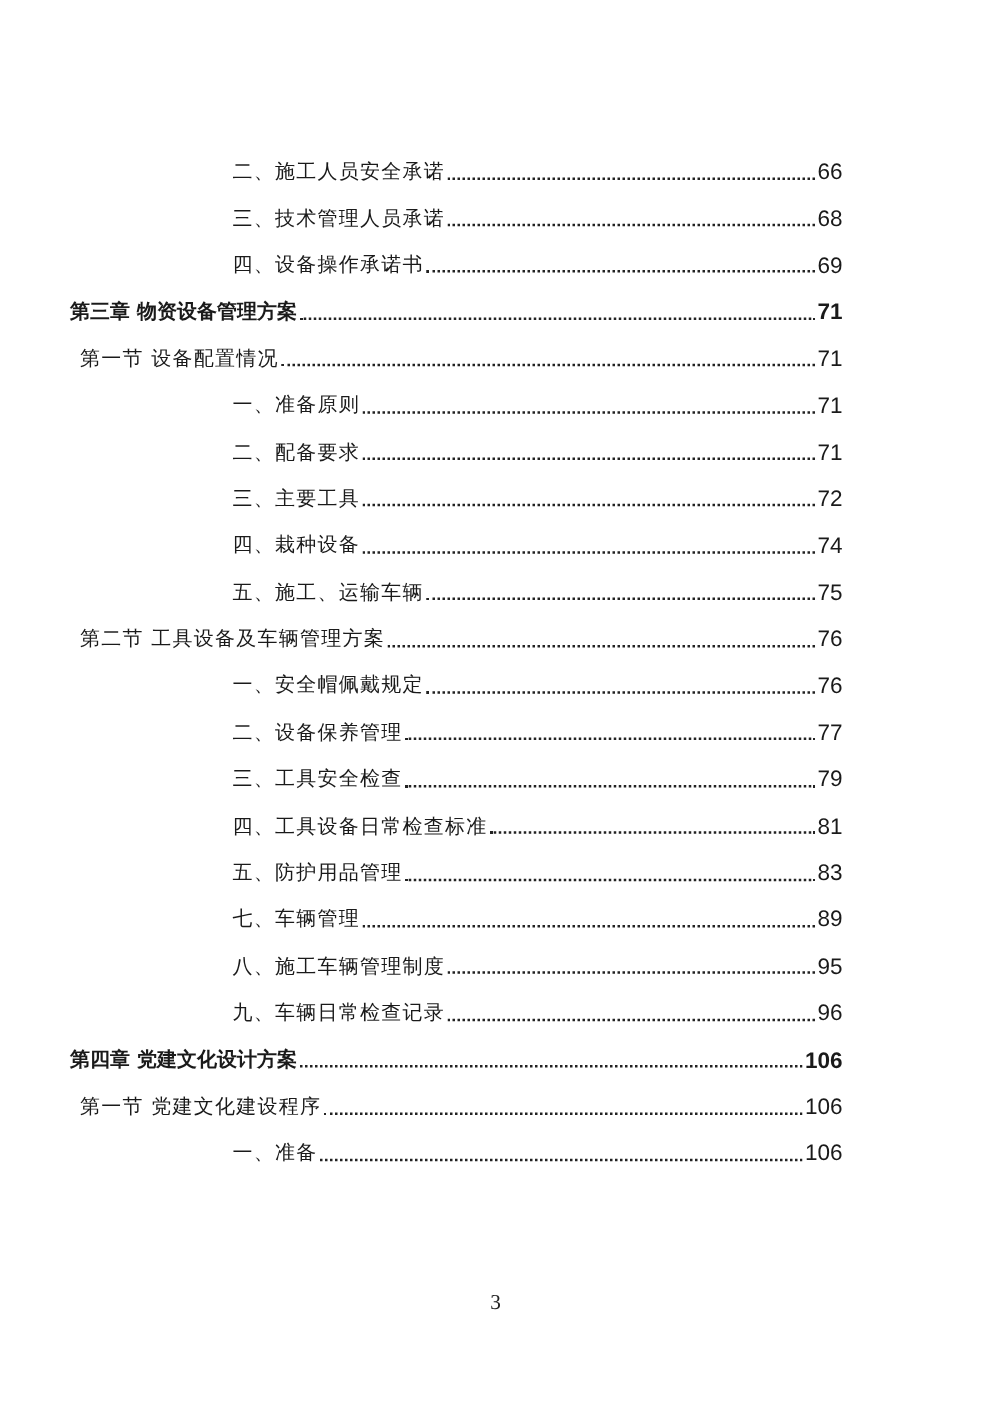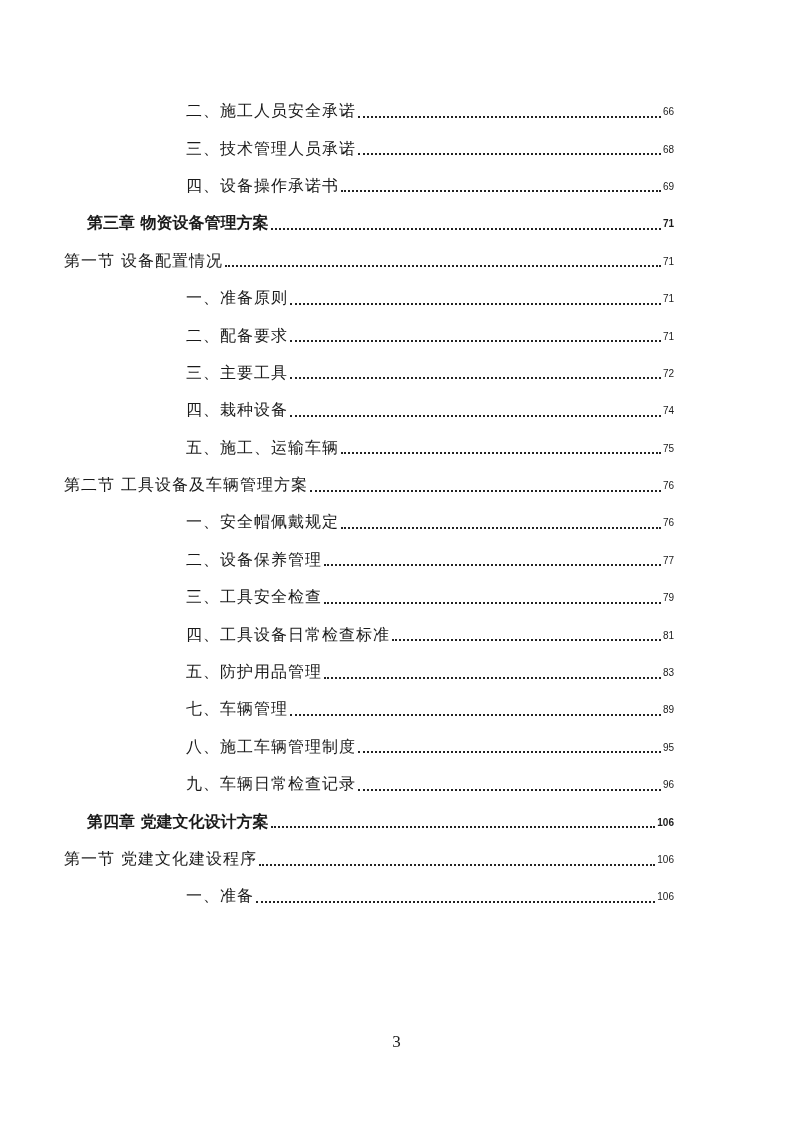--- a/index.html
+++ b/index.html
@@ -1,31 +1,31 @@
 <!DOCTYPE html>
 <html><head>
 <meta charset="utf-8">
 <style>
   html, body { margin: 0; padding: 0; background: #ffffff; }
   body { width: 793px; height: 1122px; position: relative; overflow: hidden;
          font-family: "DejaVu Serif", "Liberation Serif", serif; color: #1a1a1a; }
-  .toc { position: absolute; left: 0; top: 93px; width: 793px; }
+  .toc { position: absolute; left: 0; top: 119px; width: 793px; }
   .row { position: relative; height: 37.4px; display: flex; align-items: center;
          box-sizing: border-box; padding-right: 119px; font-size: 16px; }
-  .row.l1 { padding-left: 87px; font-weight: bold; text-align: right; }
+  .row.l1 { padding-left: 56px; font-weight: bold; text-align: right; }
   .row.l2 { padding-left: 64px; }
   .row.l3 { padding-left: 186px; }
   .title { white-space: nowrap; flex: 0 0 auto; letter-spacing: 1px; }
   .row.l1 .title { font-family: "DejaVu Sans", "Liberation Sans", sans-serif; letter-spacing: 0; }
   .leader { flex: 1 1 auto; overflow: hidden; white-space: nowrap; margin: 0 2px;
             height: 18px; position: relative; }
   .leader::before { content: ""; position: absolute; left: 0; right: 0; bottom: 3px;
             border-bottom: 2px dotted #222; }
   .row.l1 .leader::before { border-bottom-width: 2.5px; }
-  .page { flex: 0 0 auto; font-family: "Liberation Sans", sans-serif; font-size: 10px; }
+  .page { flex: 0 0 auto; font-family: "Liberation Sans", sans-serif; font-size: 18px; }
   .row.l1 .page { font-weight: bold; }
   .page-number { position: absolute; top: 1032px; left: 0; width: 793px; text-align: center;
             font-family: "Liberation Serif", serif; font-size: 17px; color: #222; }
 </style>
 </head>
 <body>
 
 <div class="toc">
   <div class="row l3">
       <span class="title">二、施工人员安全承诺</span>

